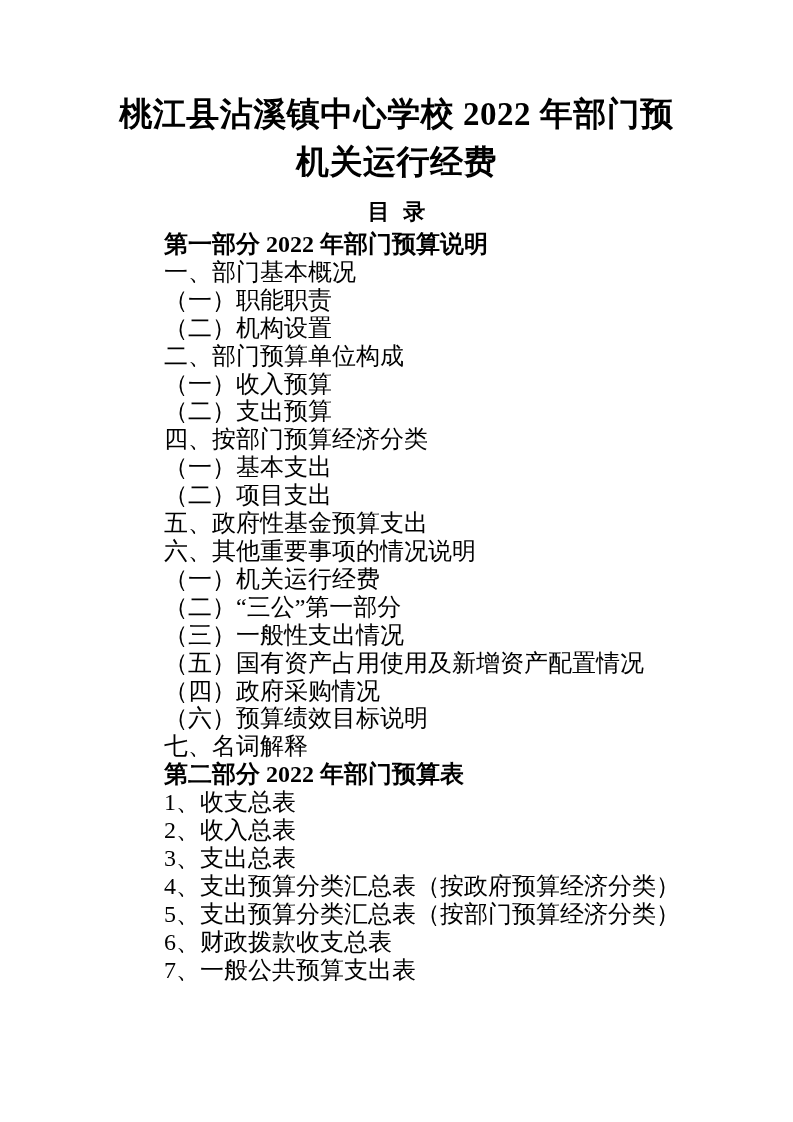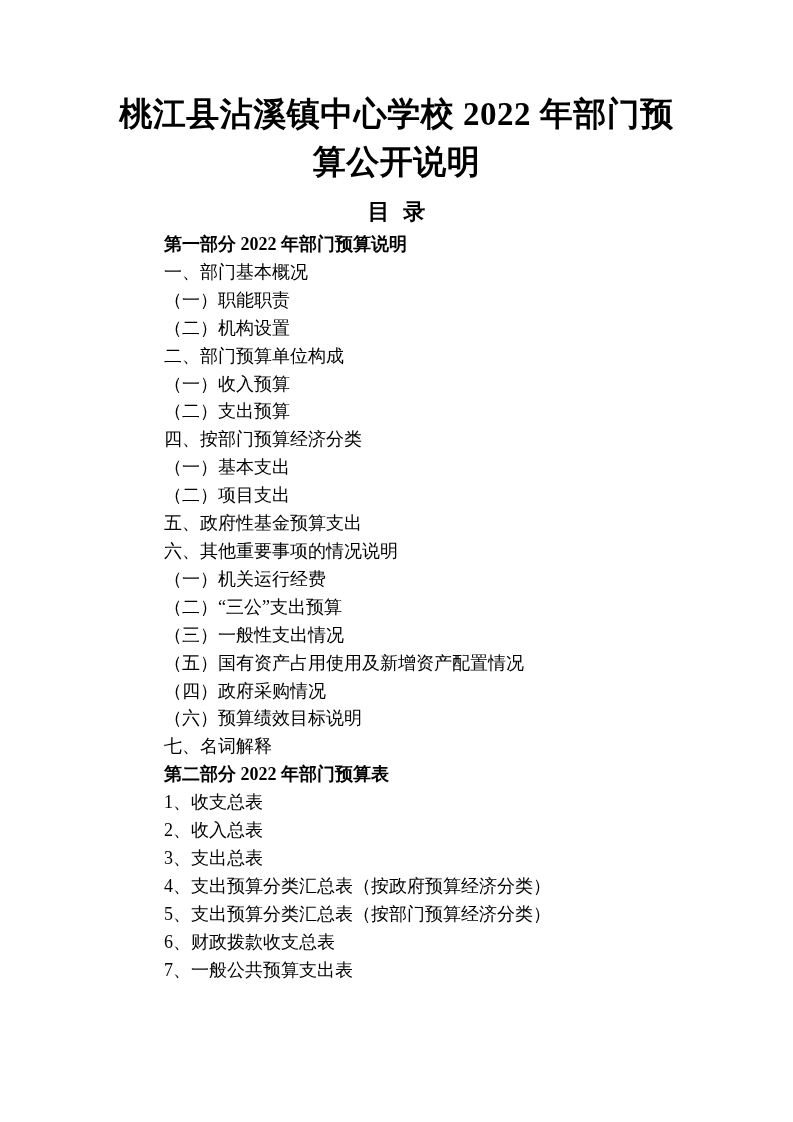--- a/index.html
+++ b/index.html
@@ -41,54 +41,54 @@
     line-height: 28px;
     letter-spacing: 4px;
   }
   .toc {
     margin-top: 5px;
     padding-left: 164px;
     padding-right: 60px;
   }
   .toc p {
     margin: 0;
-    font-size: 18px;
+    font-size: 24px;
     line-height: 27.9px;
     white-space: nowrap;
   }
   .toc p.section-heading {
     font-weight: bold;
   }
 </style>
 </head>
 <body>
 
 <div class="page">
   <h1 class="doc-title">
     <span class="title-line">桃江县沾溪镇中心学校 2022 年部门预</span>
-    <span class="title-line">算公开说明</span>
+    <span class="title-line">机关运行经费</span>
   </h1>
 
   <h2 class="toc-heading">目 录</h2>
 
   <div class="toc" id="toc">
       <p class="section-heading">第一部分 2022 年部门预算说明</p>
       <p>一、部门基本概况</p>
       <p>（一）职能职责</p>
       <p>（二）机构设置</p>
       <p>二、部门预算单位构成</p>
       <p>（一）收入预算</p>
       <p>（二）支出预算</p>
       <p>四、按部门预算经济分类</p>
       <p>（一）基本支出</p>
       <p>（二）项目支出</p>
       <p>五、政府性基金预算支出</p>
       <p>六、其他重要事项的情况说明</p>
       <p>（一）机关运行经费</p>
-      <p>（二）“三公”支出预算</p>
+      <p>（二）“三公”第一部分</p>
       <p>（三）一般性支出情况</p>
       <p>（五）国有资产占用使用及新增资产配置情况</p>
       <p>（四）政府采购情况</p>
       <p>（六）预算绩效目标说明</p>
       <p>七、名词解释</p>
       <p class="section-heading">第二部分 2022 年部门预算表</p>
       <p>1、收支总表</p>
       <p>2、收入总表</p>
       <p>3、支出总表</p>
       <p>4、支出预算分类汇总表（按政府预算经济分类）</p>

